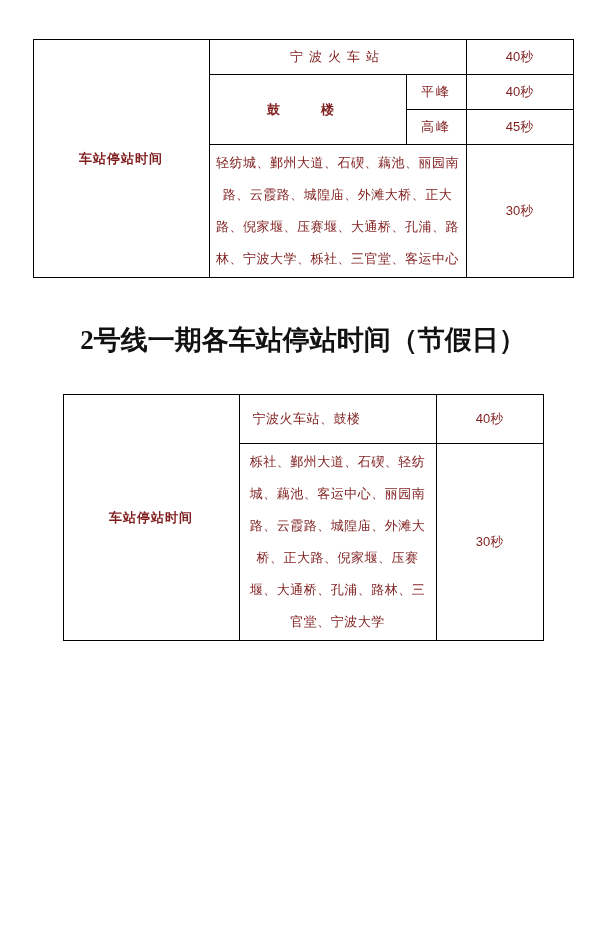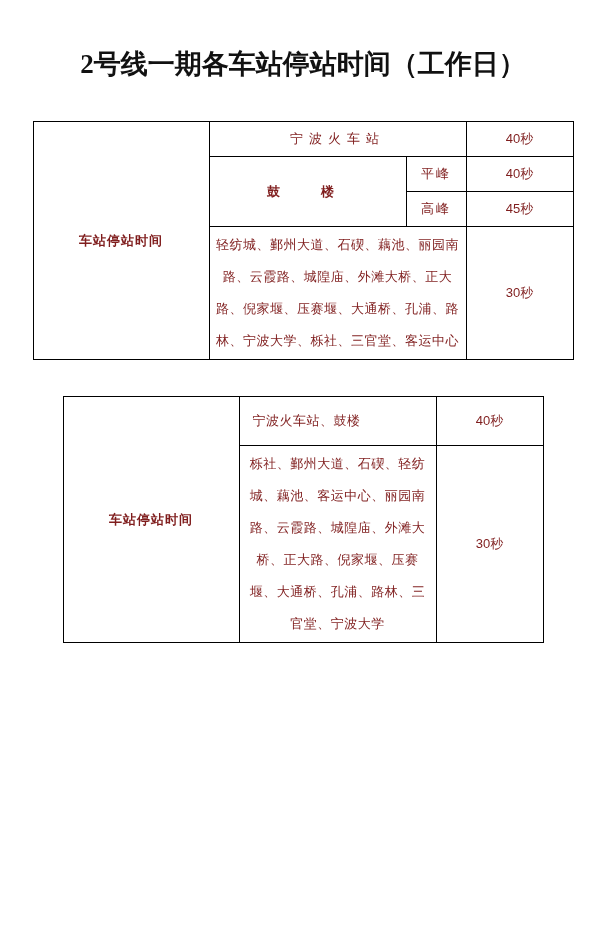--- a/index.html
+++ b/index.html
@@ -93,21 +93,20 @@
 
   
   #table2 { margin-top: 36px; }
   #table2 .row-a td { height: 36px; }
 </style>
 </head>
 <body>
 
 <div class="page">
 
-  <div class="title title-1">2号线一期各车站停站时间（工作日）</div>
 
   <table class="sched" id="table1">
     <colgroup>
       <col class="col-label">
       <col class="col-sta">
       <col class="col-sub">
       <col class="col-time">
     </colgroup>
     <tbody>
       <tr class="row-a">
@@ -124,20 +123,21 @@
         <td class="peak-cell">高峰</td>
         <td class="time-cell">45秒</td>
       </tr>
       <tr>
         <td class="station-list" colspan="2">轻纺城、鄞州大道、石碶、藕池、丽园南路、云霞路、城隍庙、外滩大桥、正大路、倪家堰、压赛堰、大通桥、孔浦、路林、宁波大学、栎社、三官堂、客运中心</td>
         <td class="time-cell">30秒</td>
       </tr>
     </tbody>
   </table>
 
+  <div class="title title-2">2号线一期各车站停站时间（节假日）</div>
 
   <table class="sched" id="table2">
     <colgroup>
       <col class="col-label">
       <col style="width:197px">
       <col class="col-time">
     </colgroup>
     <tbody>
       <tr class="row-a">
         <td class="label-cell" rowspan="2">车站停站时间</td>

